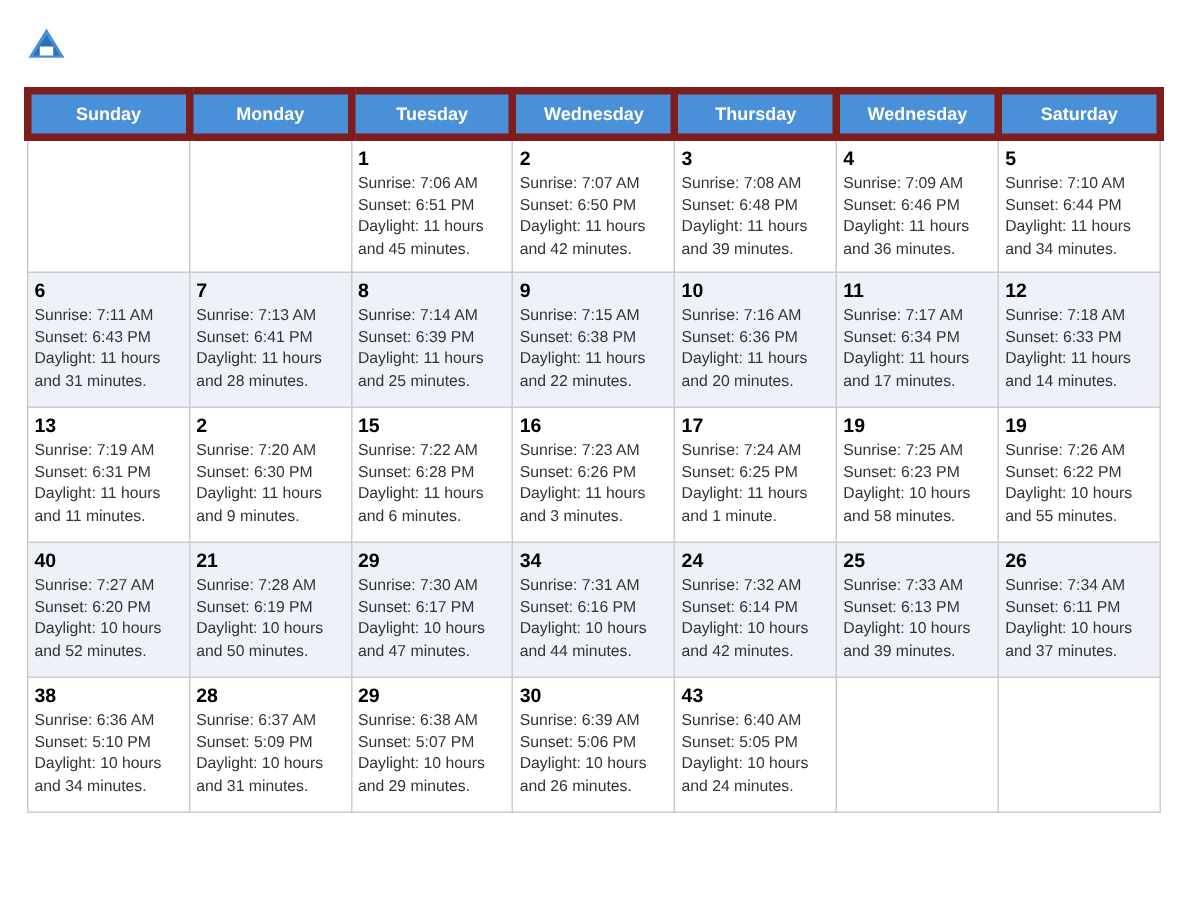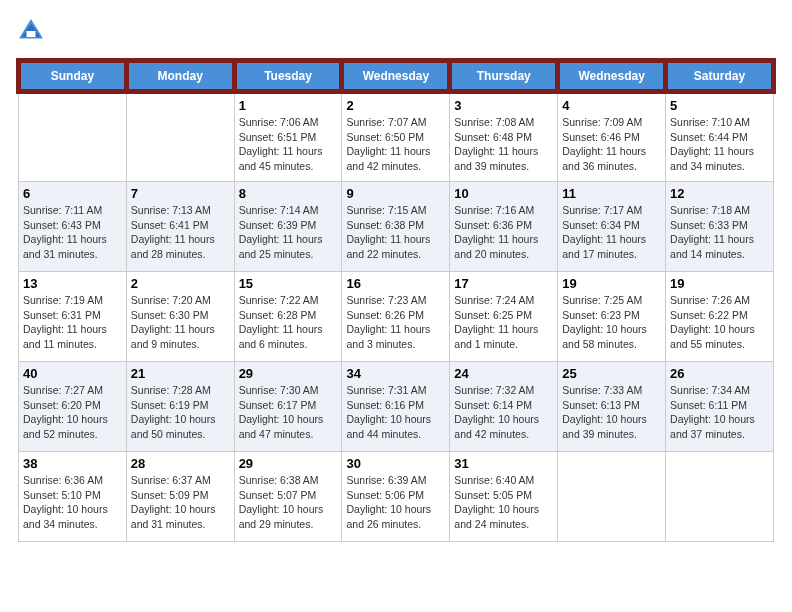--- a/index.html
+++ b/index.html
@@ -233,20 +233,20 @@
         </td>
         <td>
           <span class="day-num">29</span>
           <div class="day-info">Sunrise: 6:38 AM<br>Sunset: 5:07 PM<br>Daylight: 10 hours and 29 minutes.</div>
         </td>
         <td>
           <span class="day-num">30</span>
           <div class="day-info">Sunrise: 6:39 AM<br>Sunset: 5:06 PM<br>Daylight: 10 hours and 26 minutes.</div>
         </td>
         <td>
-          <span class="day-num">31</span>
+          <span class="day-num">43</span>
           <div class="day-info">Sunrise: 6:40 AM<br>Sunset: 5:05 PM<br>Daylight: 10 hours and 24 minutes.</div>
         </td>
         <td class="empty"></td>
         <td class="empty"></td>
       </tr>
     </tbody>
 </table>
 
 </body></html>

